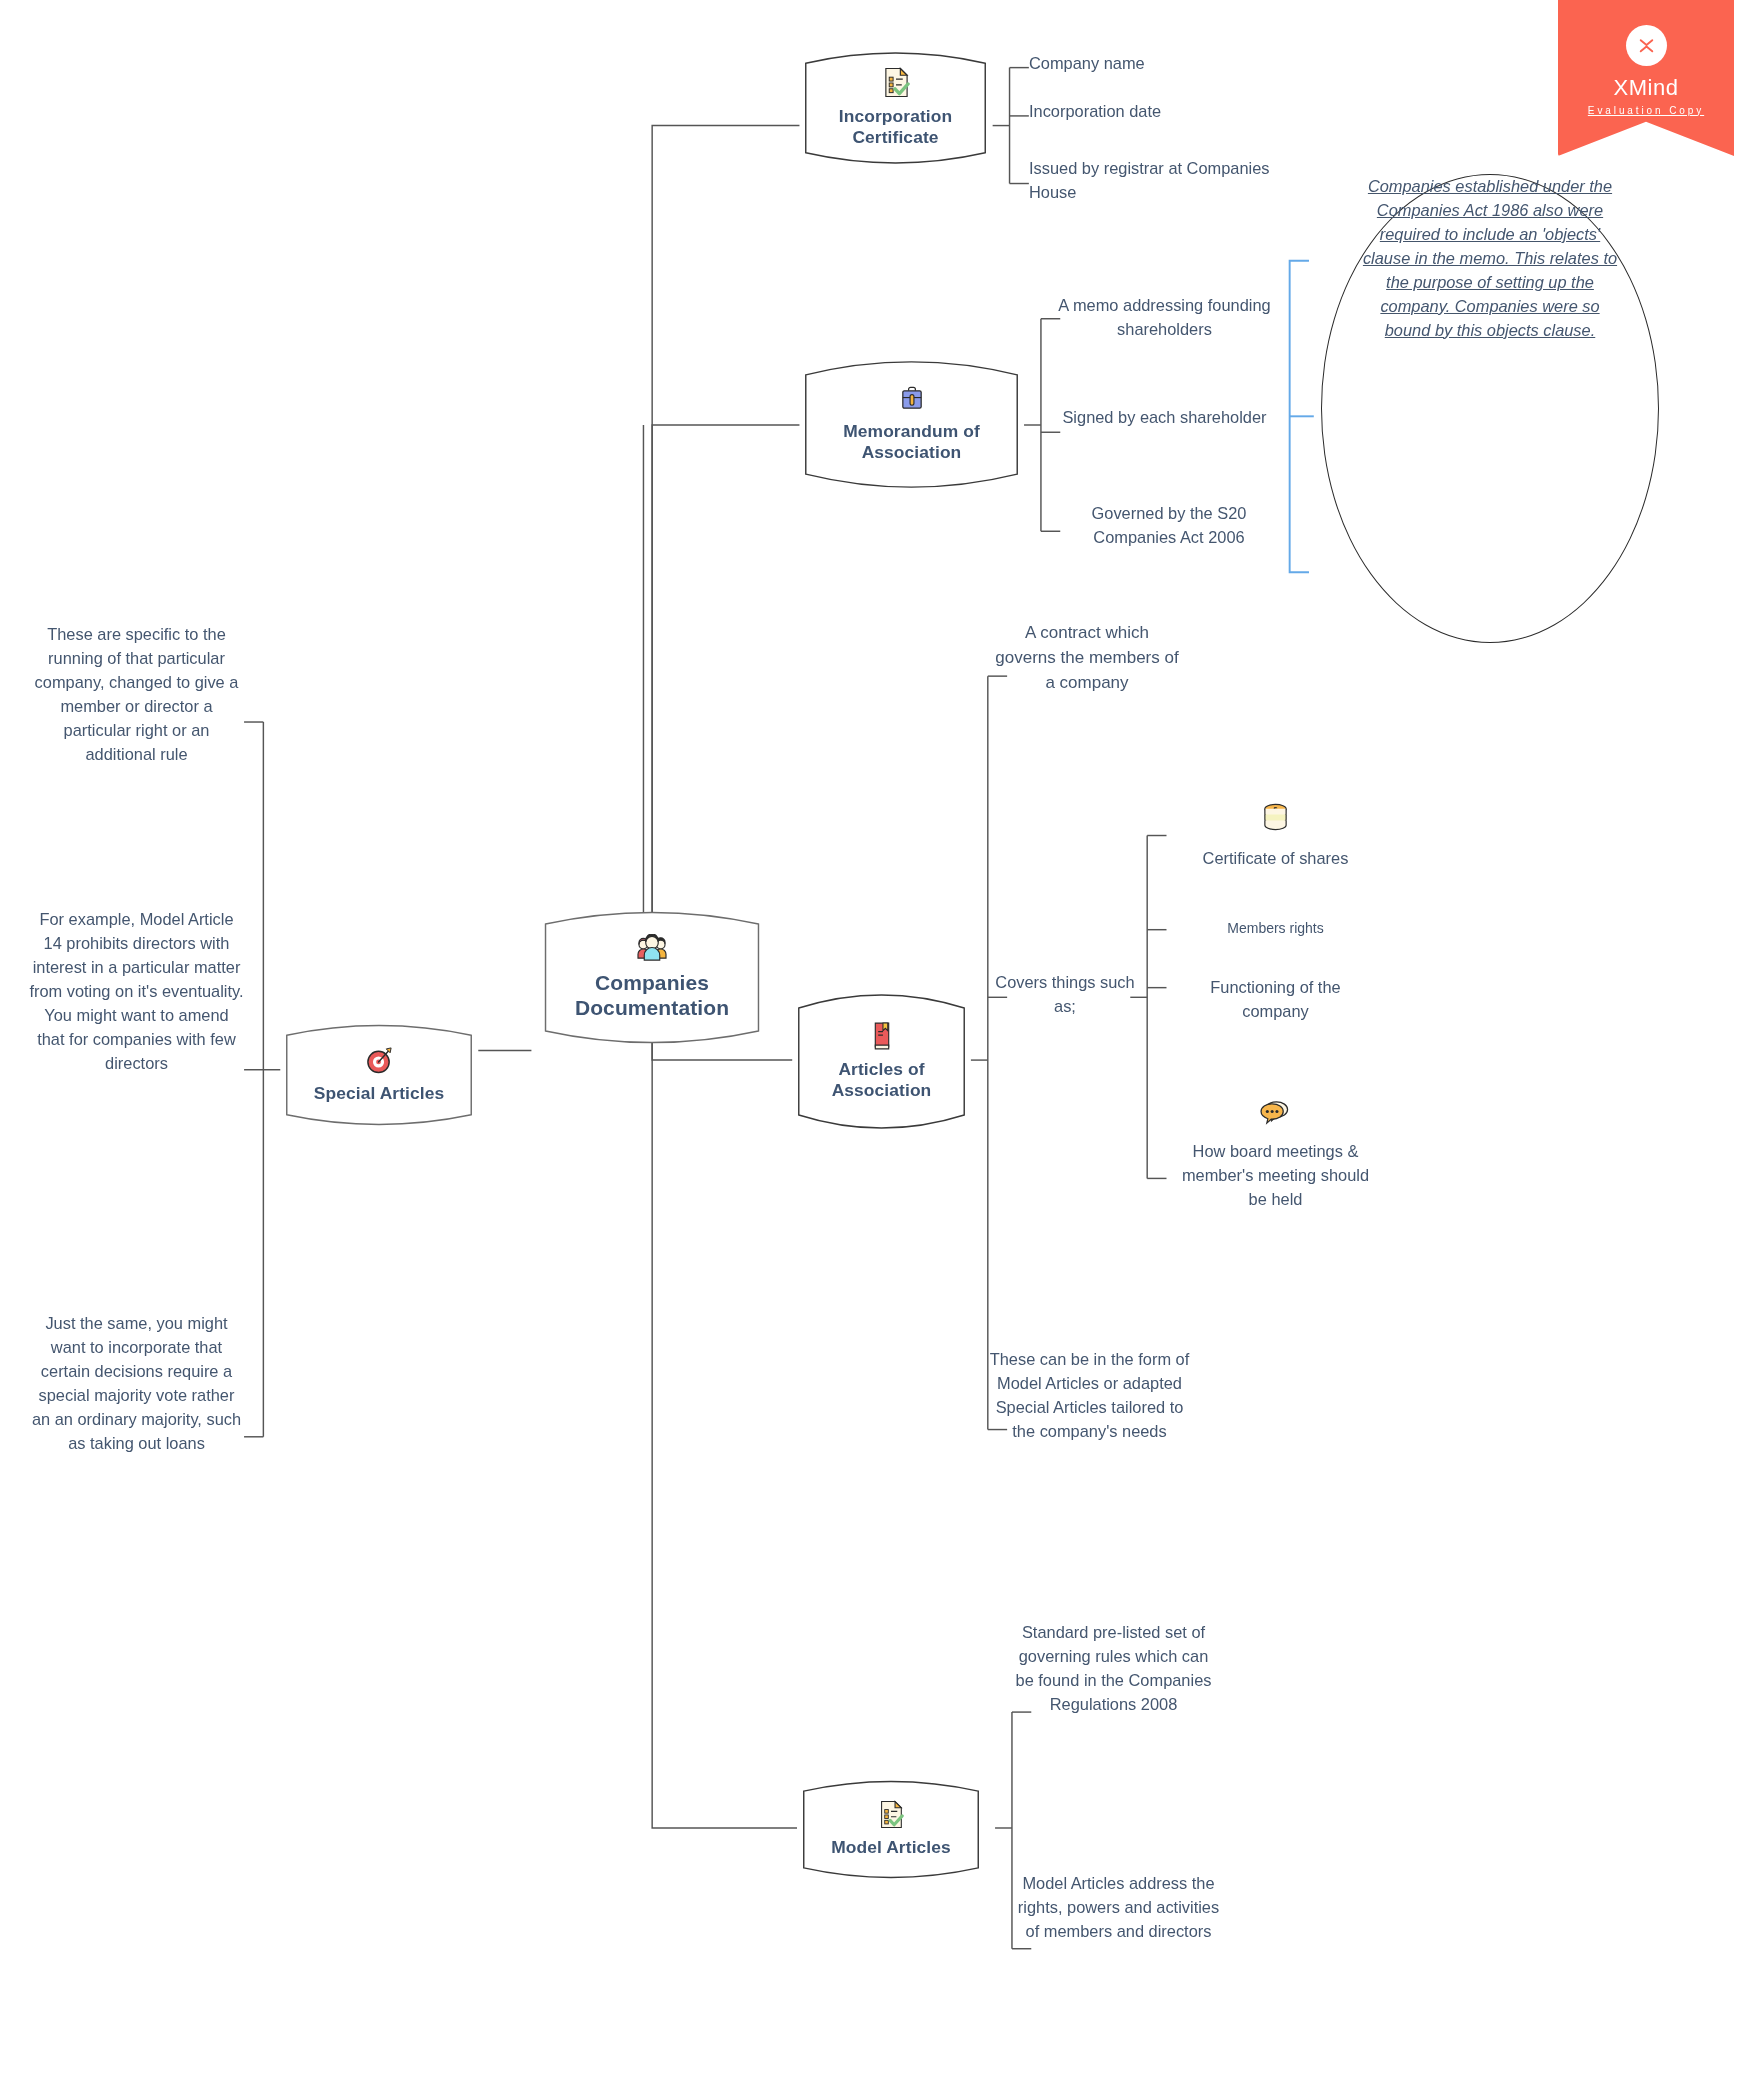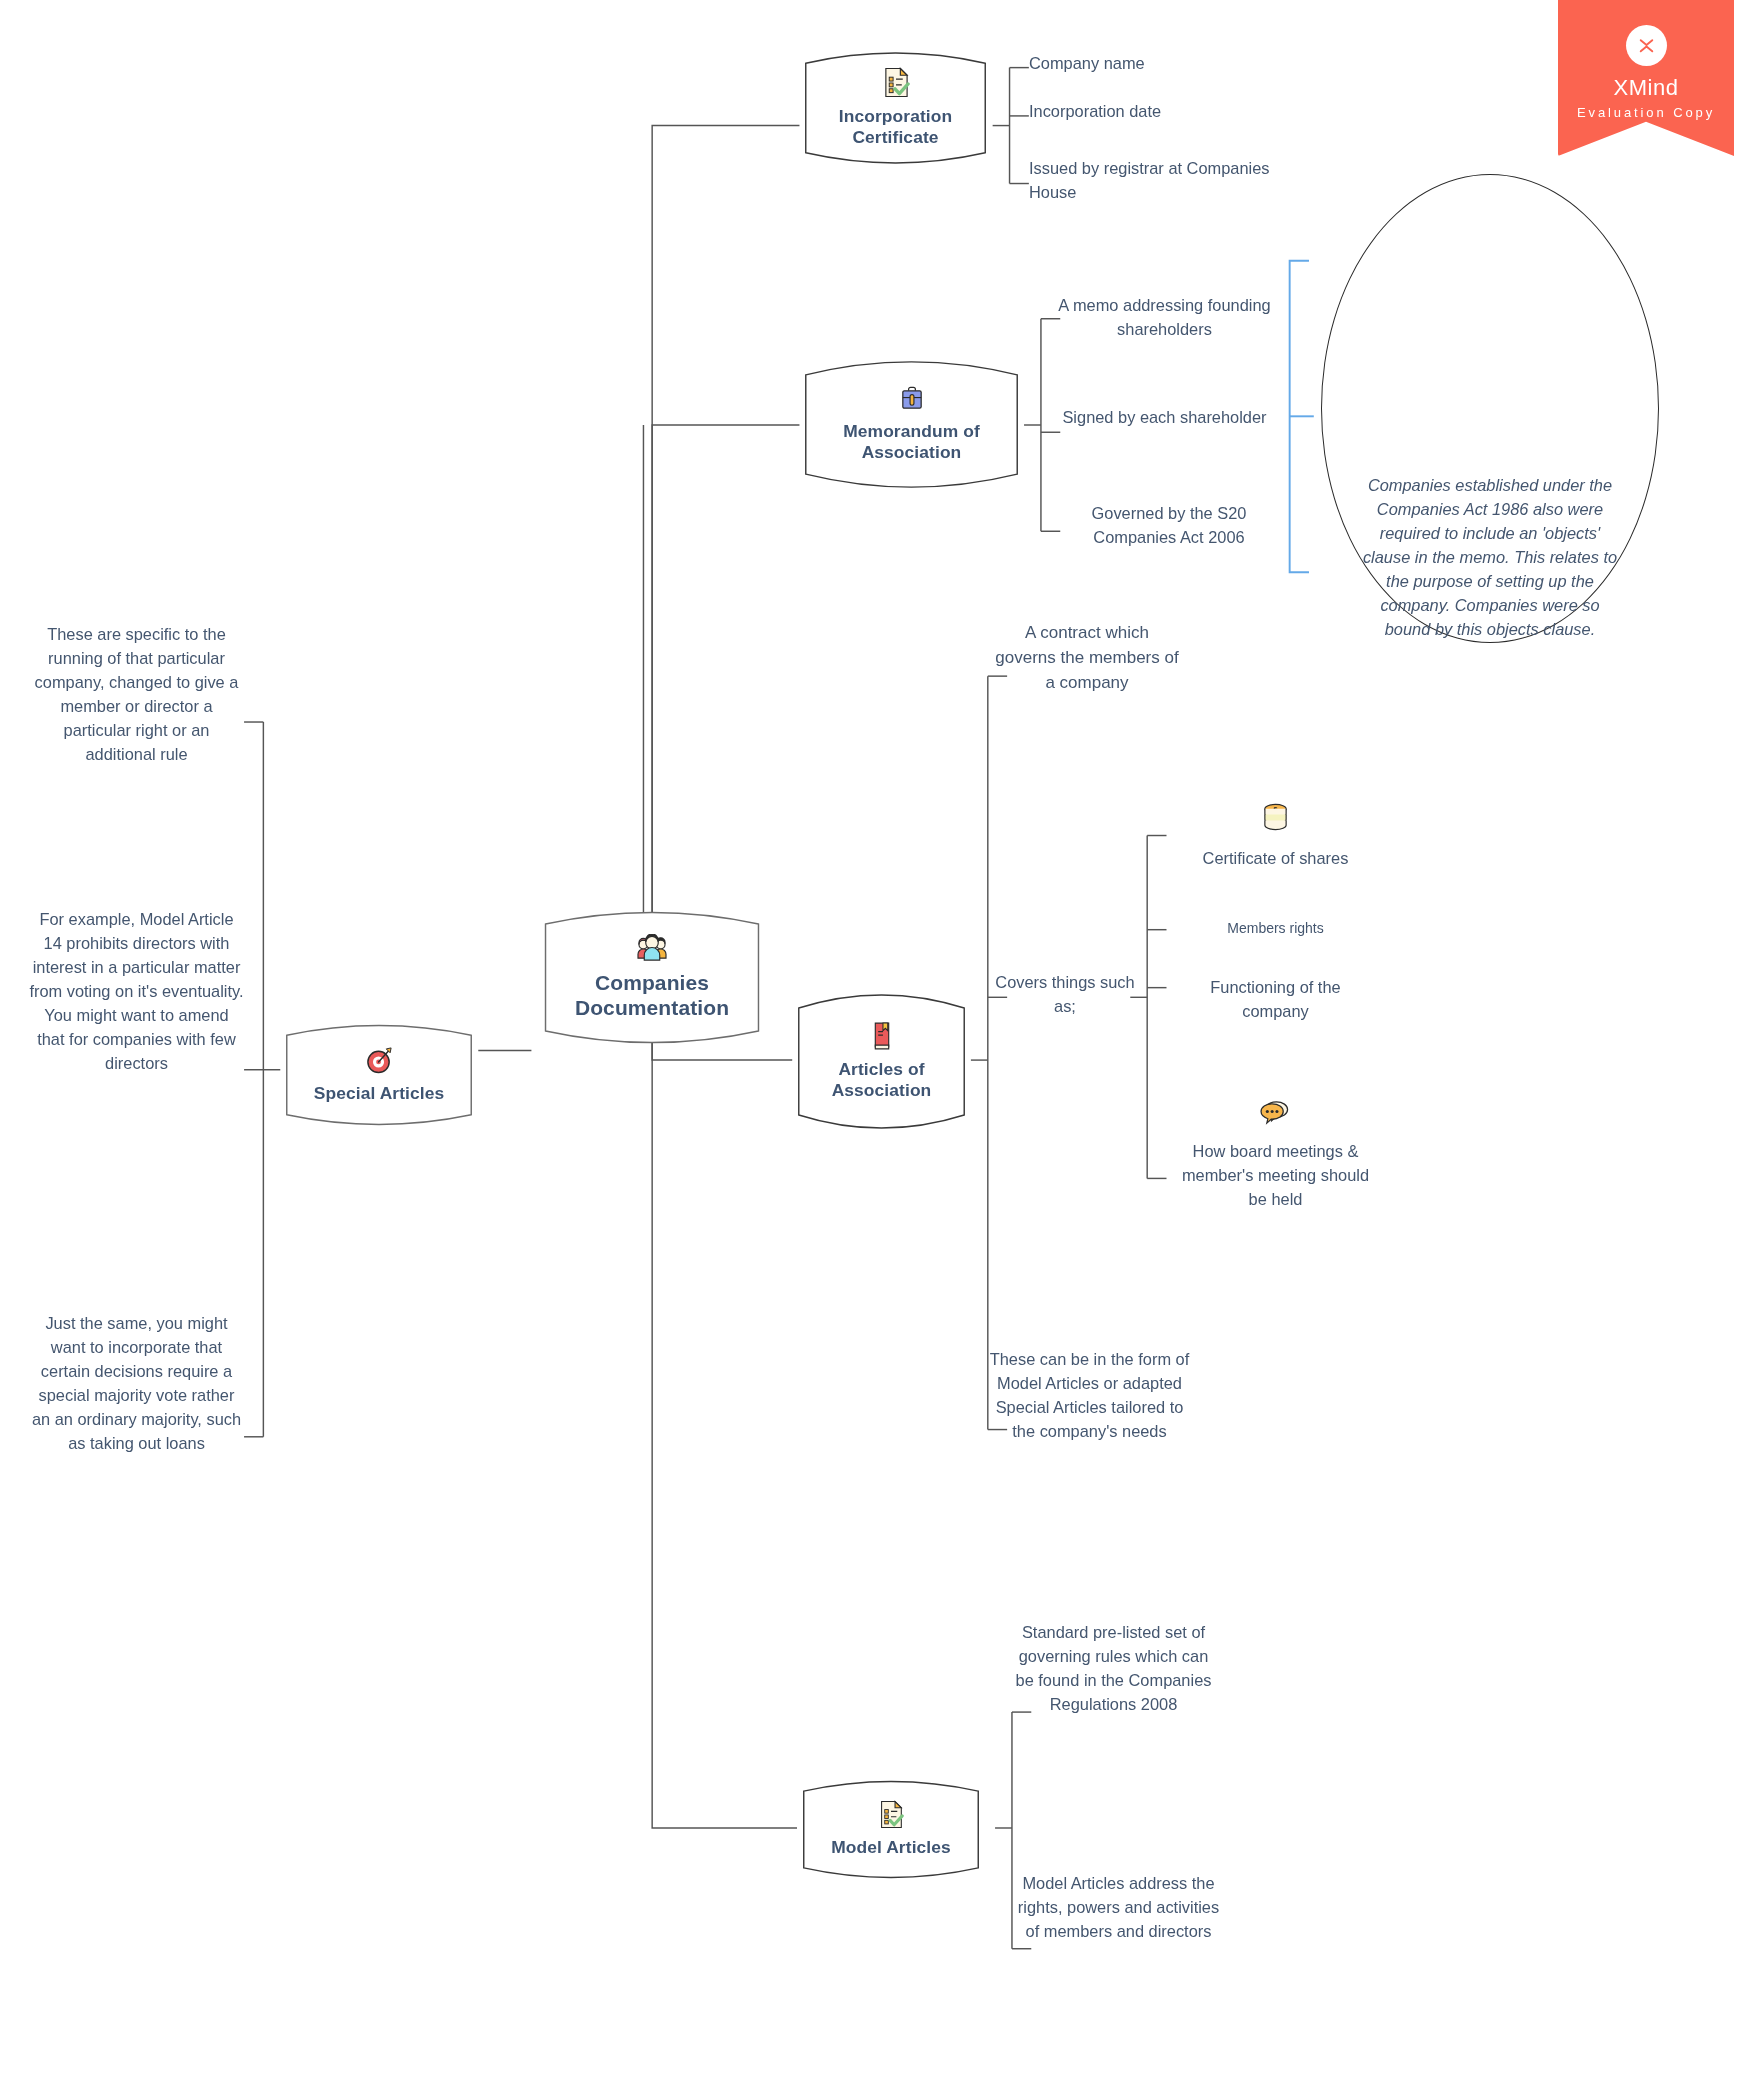--- a/index.html
+++ b/index.html
@@ -38,22 +38,23 @@
   }
   .leaf.ctr{text-align:center;}
   .leaf.lft{text-align:left;}
   .leaf .lficon{display:block;margin:0 auto 6.8px auto;}
 
   
   .callout{
     position:absolute;
     border:1.4px solid #2b2b2b;
     border-radius:50%;
-    display:flex;align-items:flex-end;justify-content:center;
+    display:flex;align-items:flex-start;justify-content:center;
     box-sizing:border-box;
+    text-decoration:underline;
   }
   .callout .ctext{
     font-style:italic;
     text-align:center;
     color:#44566f;
     line-height:1.46;
     padding:0 34px;
   }
 
   
@@ -61,21 +62,21 @@
     position:absolute; top:0; left:1558px; width:176px; height:156px;
     background:#fb6450;
     clip-path:polygon(0 0,100% 0,100% 100%,50% 78%,0 100%);
     border-bottom-left-radius:1.9px;
     display:flex;flex-direction:column;align-items:center;
     padding-top:25px;box-sizing:border-box;
   }
   .wm-logo{width:41px;height:41px;border-radius:50%;background:#ffffff;
            display:flex;align-items:center;justify-content:center;}
   .wm-title{color:#fff;font-size:22px;letter-spacing:0.5px;margin-top:8.7px;}
-  .wm-sub{color:#fff;font-size:13px;letter-spacing:2.9px;margin-top:3.9px;}
+  .wm-sub{color:#fff;font-size:10px;letter-spacing:2.9px;margin-top:3.9px;text-decoration:underline;}
 </style>
 </head>
 <body>
 
 <div id="canvas">
 
   <svg class="wires" viewBox="0 0 3598 4342">
     <g fill="none" stroke="#555555" stroke-width="3">
 
       <path d="M1350 2040 L1350 260 L1655 260"></path>

